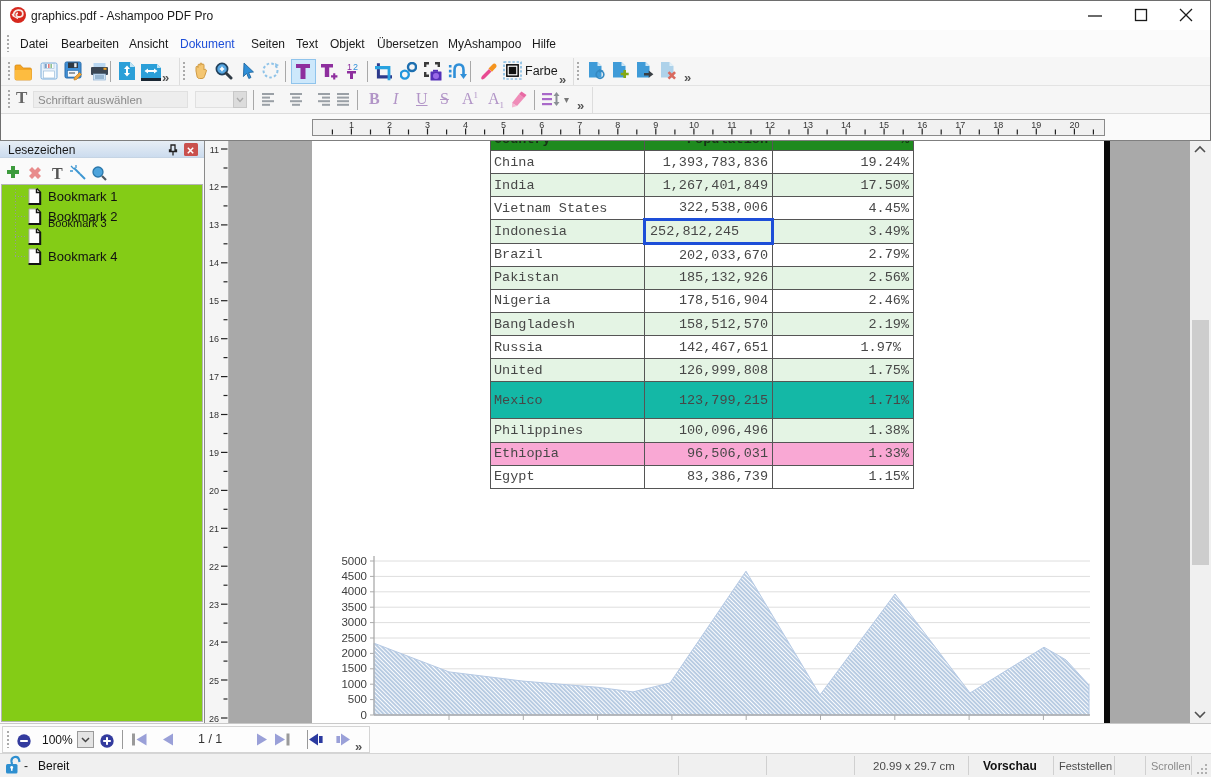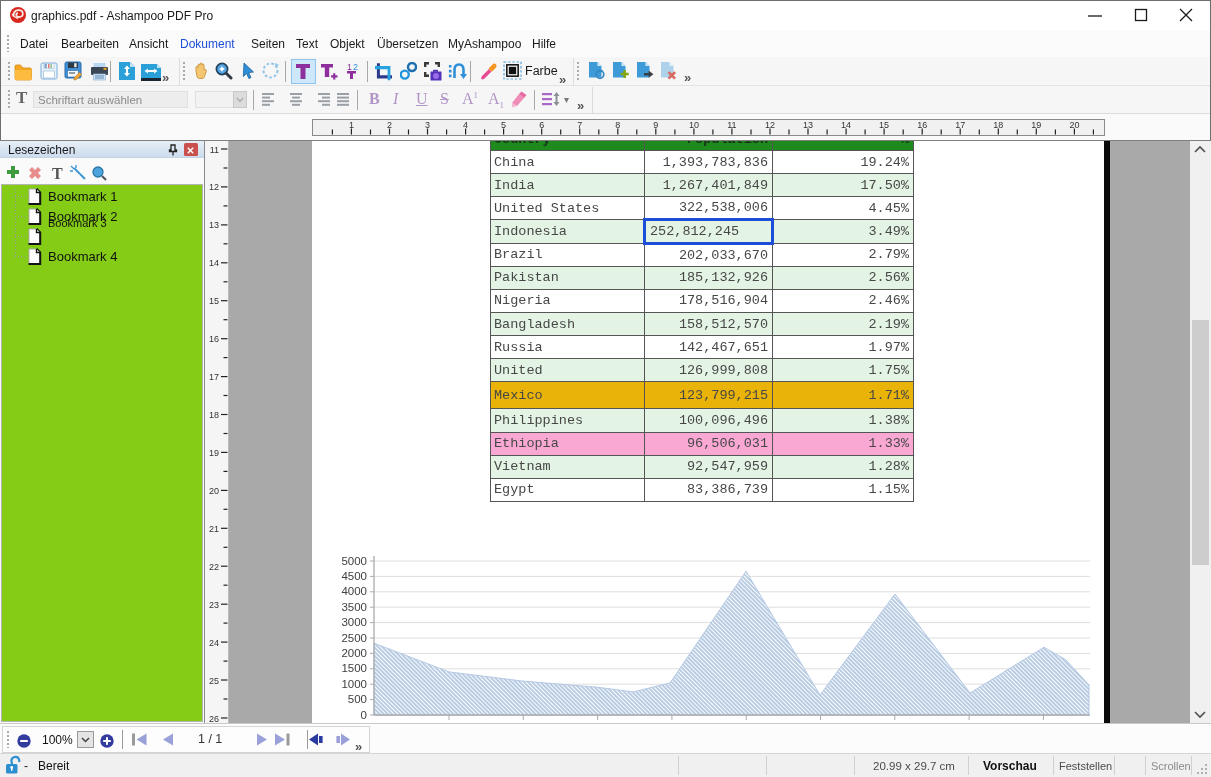--- a/index.html
+++ b/index.html
@@ -408,21 +408,21 @@
               <td style="border:1px solid #555;padding:0 3px">China</td>
               <td style="border:1px solid #555;padding:0 4px;text-align:right">1,393,783,836</td>
               <td style="border:1px solid #555;padding:0 4px;text-align:right">19.24%</td>
             </tr>
             <tr style="height:23.15px;background:#e4f4e4">
               <td style="border:1px solid #555;padding:0 3px">India</td>
               <td style="border:1px solid #555;padding:0 4px;text-align:right">1,267,401,849</td>
               <td style="border:1px solid #555;padding:0 4px;text-align:right">17.50%</td>
             </tr>
             <tr style="height:23.15px;background:#ffffff">
-              <td style="border:1px solid #555;padding:0 3px">United States</td>
+              <td style="border:1px solid #555;padding:0 3px">Vietnam States</td>
               <td style="border:1px solid #555;padding:0 4px;text-align:right">322,538,006</td>
               <td style="border:1px solid #555;padding:0 4px;text-align:right">4.45%</td>
             </tr>
             <tr style="height:23.15px;background:#e4f4e4">
               <td style="border:1px solid #555;padding:0 3px">Indonesia</td>
               <td style="border:3px solid #1d4ed8;padding:0 4px;text-align:left">252,812,245</td>
               <td style="border:1px solid #555;padding:0 4px;text-align:right">3.49%</td>
             </tr>
             <tr style="height:23.15px;background:#ffffff">
               <td style="border:1px solid #555;padding:0 3px">Brazil</td>
@@ -440,46 +440,41 @@
               <td style="border:1px solid #555;padding:0 4px;text-align:right">2.46%</td>
             </tr>
             <tr style="height:23.15px;background:#e4f4e4">
               <td style="border:1px solid #555;padding:0 3px">Bangladesh</td>
               <td style="border:1px solid #555;padding:0 4px;text-align:right">158,512,570</td>
               <td style="border:1px solid #555;padding:0 4px;text-align:right">2.19%</td>
             </tr>
             <tr style="height:23.15px;background:#ffffff">
               <td style="border:1px solid #555;padding:0 3px">Russia</td>
               <td style="border:1px solid #555;padding:0 4px;text-align:right">142,467,651</td>
-              <td style="border:1px solid #555;padding:0 4px;text-align:right">1.97%</td>
+              <td style="border:1px solid #555;padding:0 12px;text-align:right">1.97%</td>
             </tr>
             <tr style="height:23.15px;background:#e4f4e4">
               <td style="border:1px solid #555;padding:0 3px">United</td>
               <td style="border:1px solid #555;padding:0 4px;text-align:right">126,999,808</td>
               <td style="border:1px solid #555;padding:0 4px;text-align:right">1.75%</td>
             </tr>
-            <tr style="height:27px;background:#eab308">
+            <tr style="height:37px;background:#14b8a6">
               <td style="border:1px solid #555;padding:0 3px">Mexico</td>
               <td style="border:1px solid #555;padding:0 4px;text-align:right">123,799,215</td>
               <td style="border:1px solid #555;padding:0 4px;text-align:right">1.71%</td>
             </tr>
             <tr style="height:23.15px;background:#e4f4e4">
               <td style="border:1px solid #555;padding:0 3px">Philippines</td>
               <td style="border:1px solid #555;padding:0 4px;text-align:right">100,096,496</td>
               <td style="border:1px solid #555;padding:0 4px;text-align:right">1.38%</td>
             </tr>
             <tr style="height:23.15px;background:#f9a8d4">
               <td style="border:1px solid #555;padding:0 3px">Ethiopia</td>
               <td style="border:1px solid #555;padding:0 4px;text-align:right">96,506,031</td>
               <td style="border:1px solid #555;padding:0 4px;text-align:right">1.33%</td>
-            </tr>
-            <tr style="height:23.15px;background:#e4f4e4">
-              <td style="border:1px solid #555;padding:0 3px">Vietnam</td>
-              <td style="border:1px solid #555;padding:0 4px;text-align:right">92,547,959</td>
-              <td style="border:1px solid #555;padding:0 4px;text-align:right">1.28%</td>
             </tr>
             <tr style="height:23.15px;background:#ffffff">
               <td style="border:1px solid #555;padding:0 3px">Egypt</td>
               <td style="border:1px solid #555;padding:0 4px;text-align:right">83,386,739</td>
               <td style="border:1px solid #555;padding:0 4px;text-align:right">1.15%</td>
             </tr>
           </tbody>
         </table>
       </div>
 <svg width="770" height="175" style="position:absolute;left:101px;top:410px" font-family="Liberation Sans, sans-serif">

